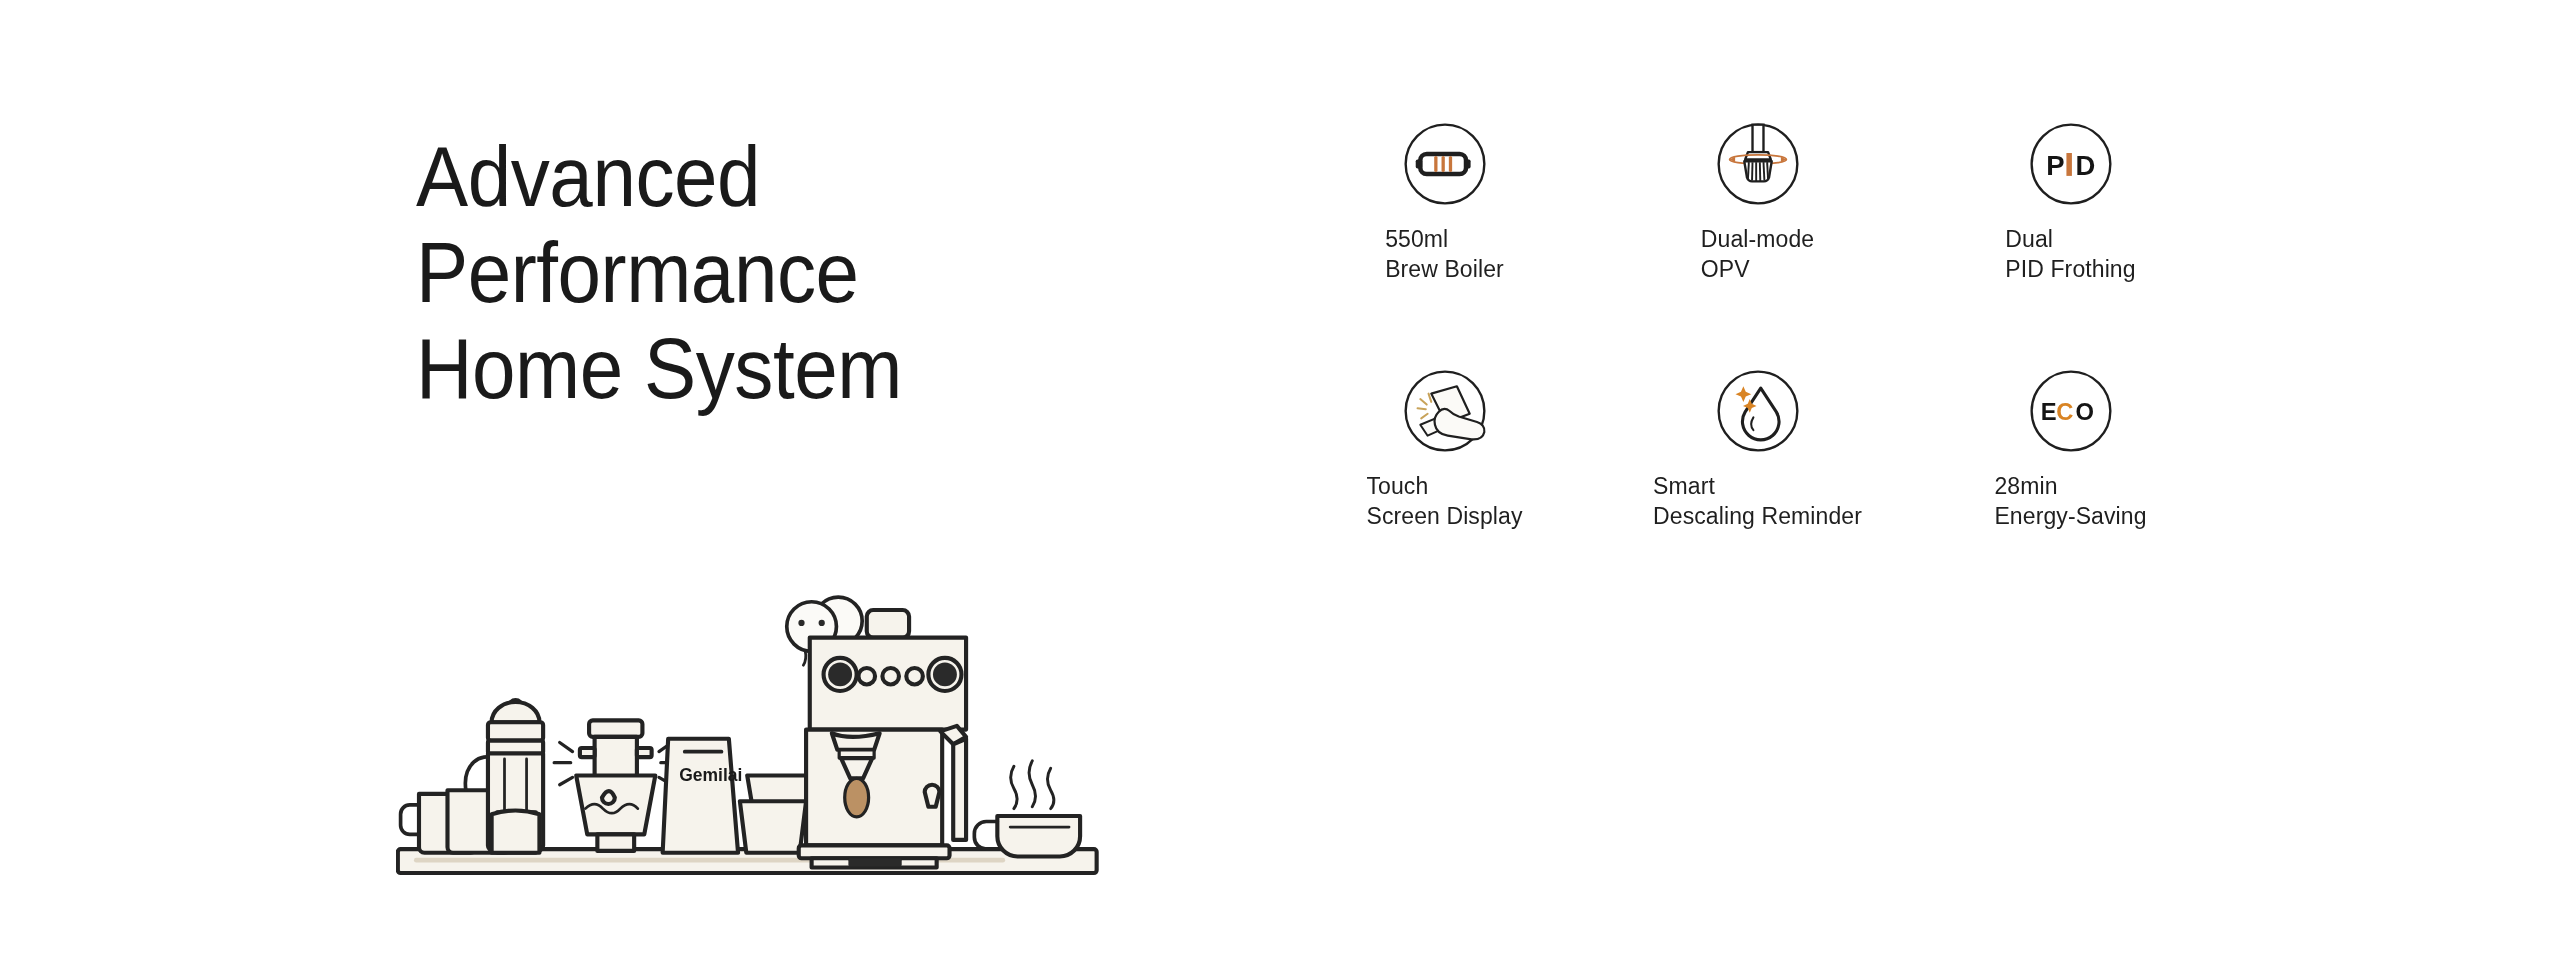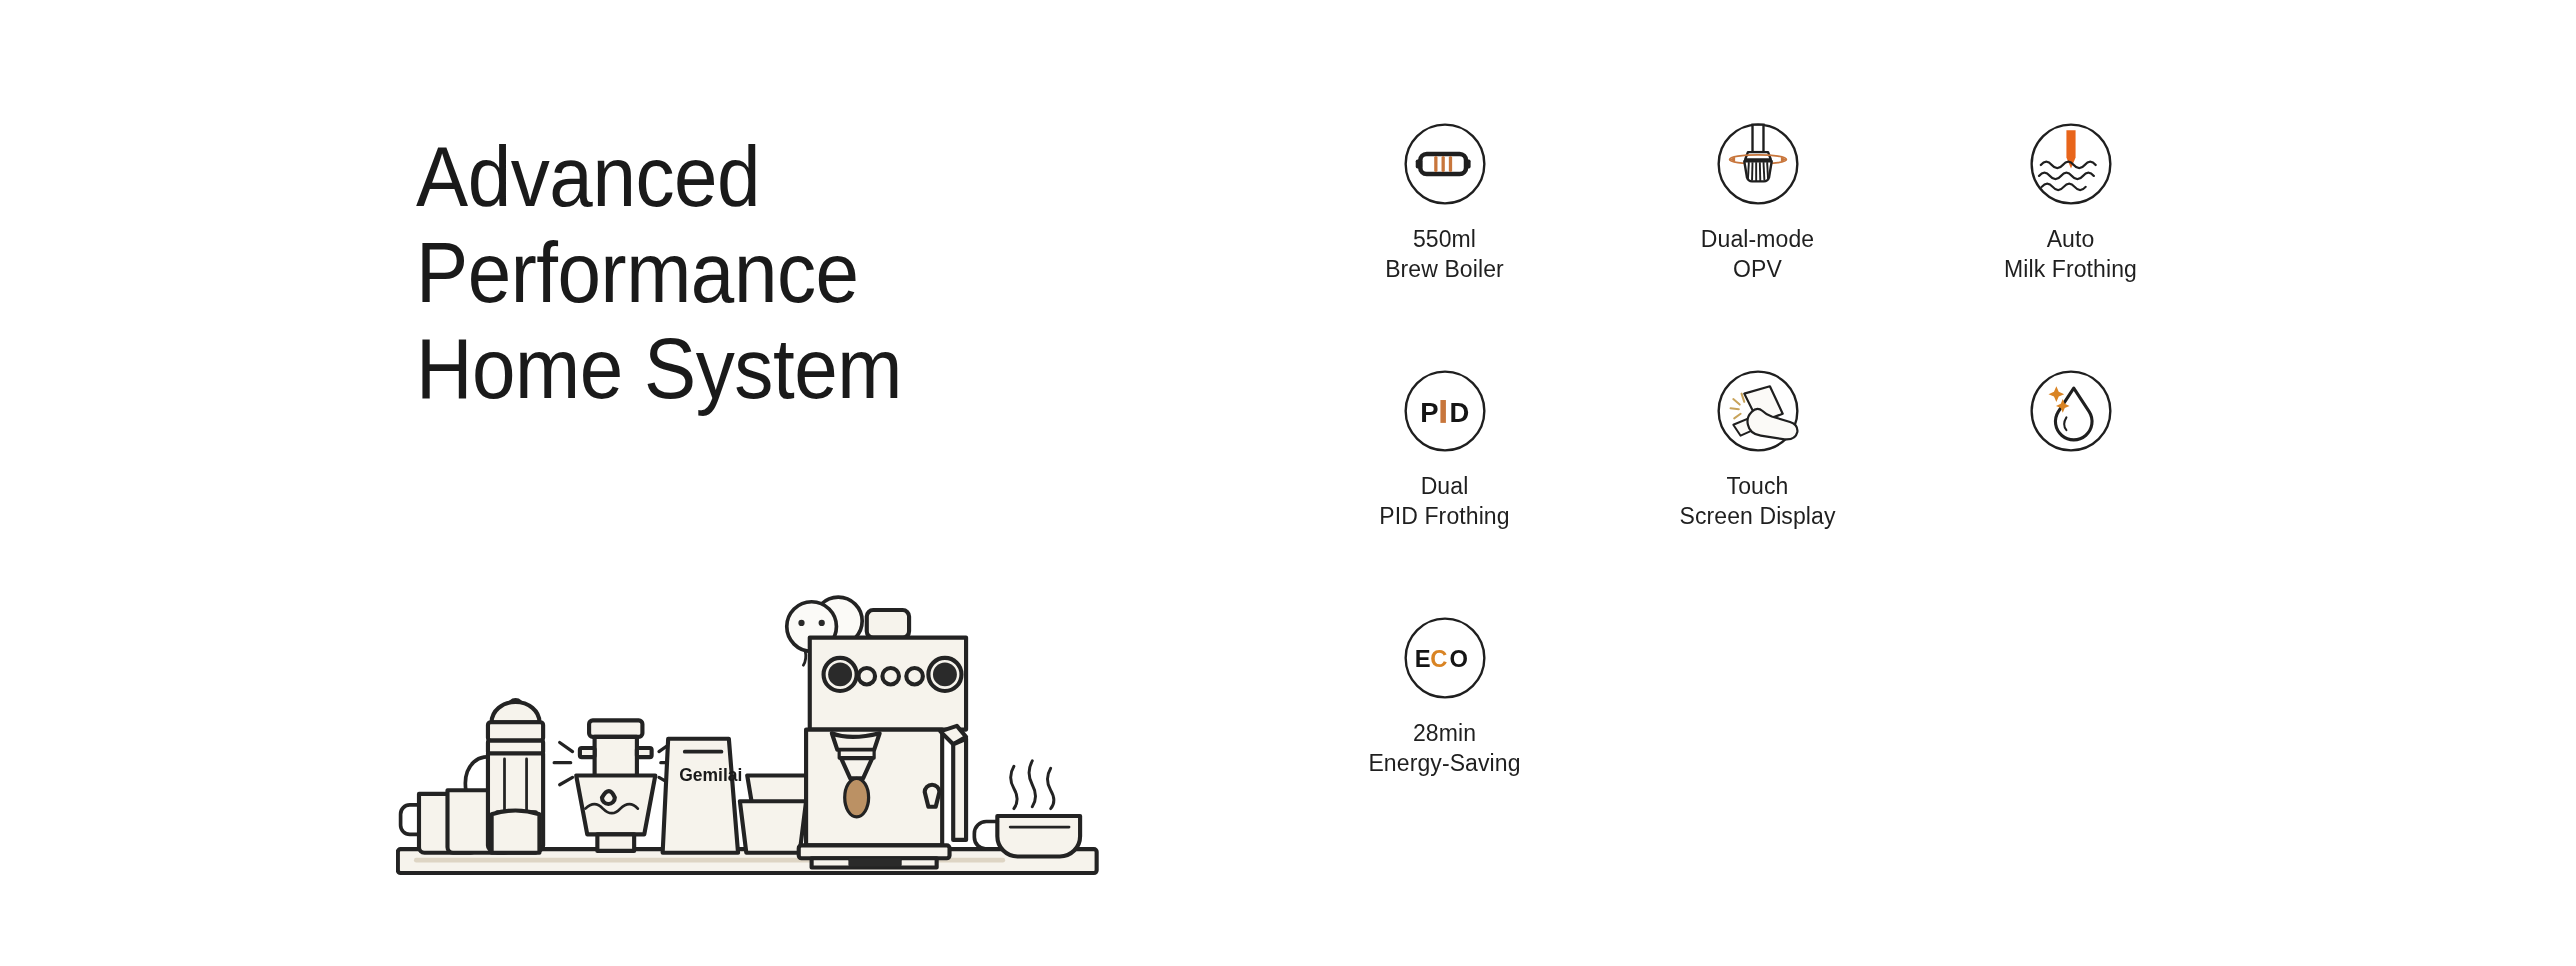--- a/index.html
+++ b/index.html
@@ -67,21 +67,20 @@
   }
 
   .feature-icon-wrap {
     width: 86px;
     height: 86px;
     display: block;
   }
 
   .feature-label {
     margin-top: 16.6px;
-    text-align: center;
     font-size: 23px;
     line-height: 1.33;
     font-weight: 400;
     color: #1f1f1f;
     letter-spacing: 0.1px;
     white-space: pre-line;
   }
 </style>
 </head>
 <body>
@@ -256,35 +255,20 @@
           <line x1="49" y1="45" x2="49.5" y2="66"></line>
           <line x1="53" y1="45" x2="54" y2="65"></line>
           <line x1="57" y1="45" x2="58" y2="64"></line>
         </g>
       </svg>
     </div>
     <div class="feature-label">Dual-mode
 OPV</div>
   </div>
 
-  <div class="feature-cell">
-    <div class="feature-icon-wrap">
-      <svg viewBox="0 0 94 94" width="86" height="86" xmlns="http://www.w3.org/2000/svg">
-        <circle cx="47" cy="47" r="43" fill="#ffffff" stroke="#1f1f1f" stroke-width="2.6"></circle>
-        <path d="M42 10 h10 v30 l-5 12 l-5 -12 z" fill="#e8651b"></path>
-        <g fill="none" stroke="#1f1f1f" stroke-width="2.5" stroke-linecap="round">
-          <path d="M14 48 q 6 -7 12 0 q 6 7 12 0 q 6 -7 12 0 q 6 7 12 0 q 6 -7 12 0"></path>
-          <path d="M12 60 q 6 -7 12 0 q 6 7 12 0 q 6 -7 12 0 q 6 7 12 0 q 6 -7 12 0"></path>
-          <path d="M15 72 q 6 -7 12 0 q 6 7 12 0 q 6 -7 12 0 q 6 7 12 0"></path>
-        </g>
-      </svg>
-    </div>
-    <div class="feature-label">Auto
-Milk Frothing</div>
-  </div>
 
   <div class="feature-cell">
     <div class="feature-icon-wrap">
       <svg viewBox="0 0 94 94" width="86" height="86" xmlns="http://www.w3.org/2000/svg">
         <circle cx="47" cy="47" r="43" fill="#ffffff" stroke="#1f1f1f" stroke-width="2.6"></circle>
         <text x="20" y="59" font-family="'Liberation Sans', sans-serif" font-size="30" font-weight="bold" fill="#151515">P</text>
         <rect x="42" y="35" width="6" height="25" fill="#c8763c"></rect>
         <text x="52" y="59" font-family="'Liberation Sans', sans-serif" font-size="30" font-weight="bold" fill="#151515">D</text>
       </svg>
     </div>
@@ -315,20 +299,22 @@
   <div class="feature-cell">
     <div class="feature-icon-wrap">
       <svg viewBox="0 0 94 94" width="86" height="86" xmlns="http://www.w3.org/2000/svg">
         <circle cx="47" cy="47" r="43" fill="#ffffff" stroke="#1f1f1f" stroke-width="2.6"></circle>
         <path d="M50 22 l17 26 a20 20 0 1 1 -34 0 z" fill="none" stroke="#1f1f1f" stroke-width="3.4" stroke-linejoin="round"></path>
         <path d="M42 54 q -5 8 0 14" fill="none" stroke="#1f1f1f" stroke-width="2.2" stroke-linecap="round"></path>
         <path d="M31 20 l2.6 6 l6 2.6 l-6 2.6 l-2.6 6 l-2.6 -6 l-6 -2.6 l6 -2.6 z" fill="#d98424"></path>
         <path d="M38 34 l2.2 5.2 l5.2 2.2 l-5.2 2.2 l-2.2 5.2 l-2.2 -5.2 l-5.2 -2.2 l5.2 -2.2 z" fill="#d98424"></path>
       </svg>
     </div>
+    <div class="feature-label">Smart
+Descaling Reminder</div>
   </div>
 
   <div class="feature-cell">
     <div class="feature-icon-wrap">
       <svg viewBox="0 0 94 94" width="86" height="86" xmlns="http://www.w3.org/2000/svg">
         <circle cx="47" cy="47" r="43" fill="#ffffff" stroke="#1f1f1f" stroke-width="2.6"></circle>
         <text x="14" y="57" font-family="'Liberation Sans', sans-serif" font-size="26" font-weight="bold" fill="#151515">E</text>
         <text x="31" y="57" font-family="'Liberation Sans', sans-serif" font-size="26" font-weight="bold" fill="#d98424">C</text>
         <text x="52" y="57" font-family="'Liberation Sans', sans-serif" font-size="26" font-weight="bold" fill="#151515">O</text>
       </svg>

